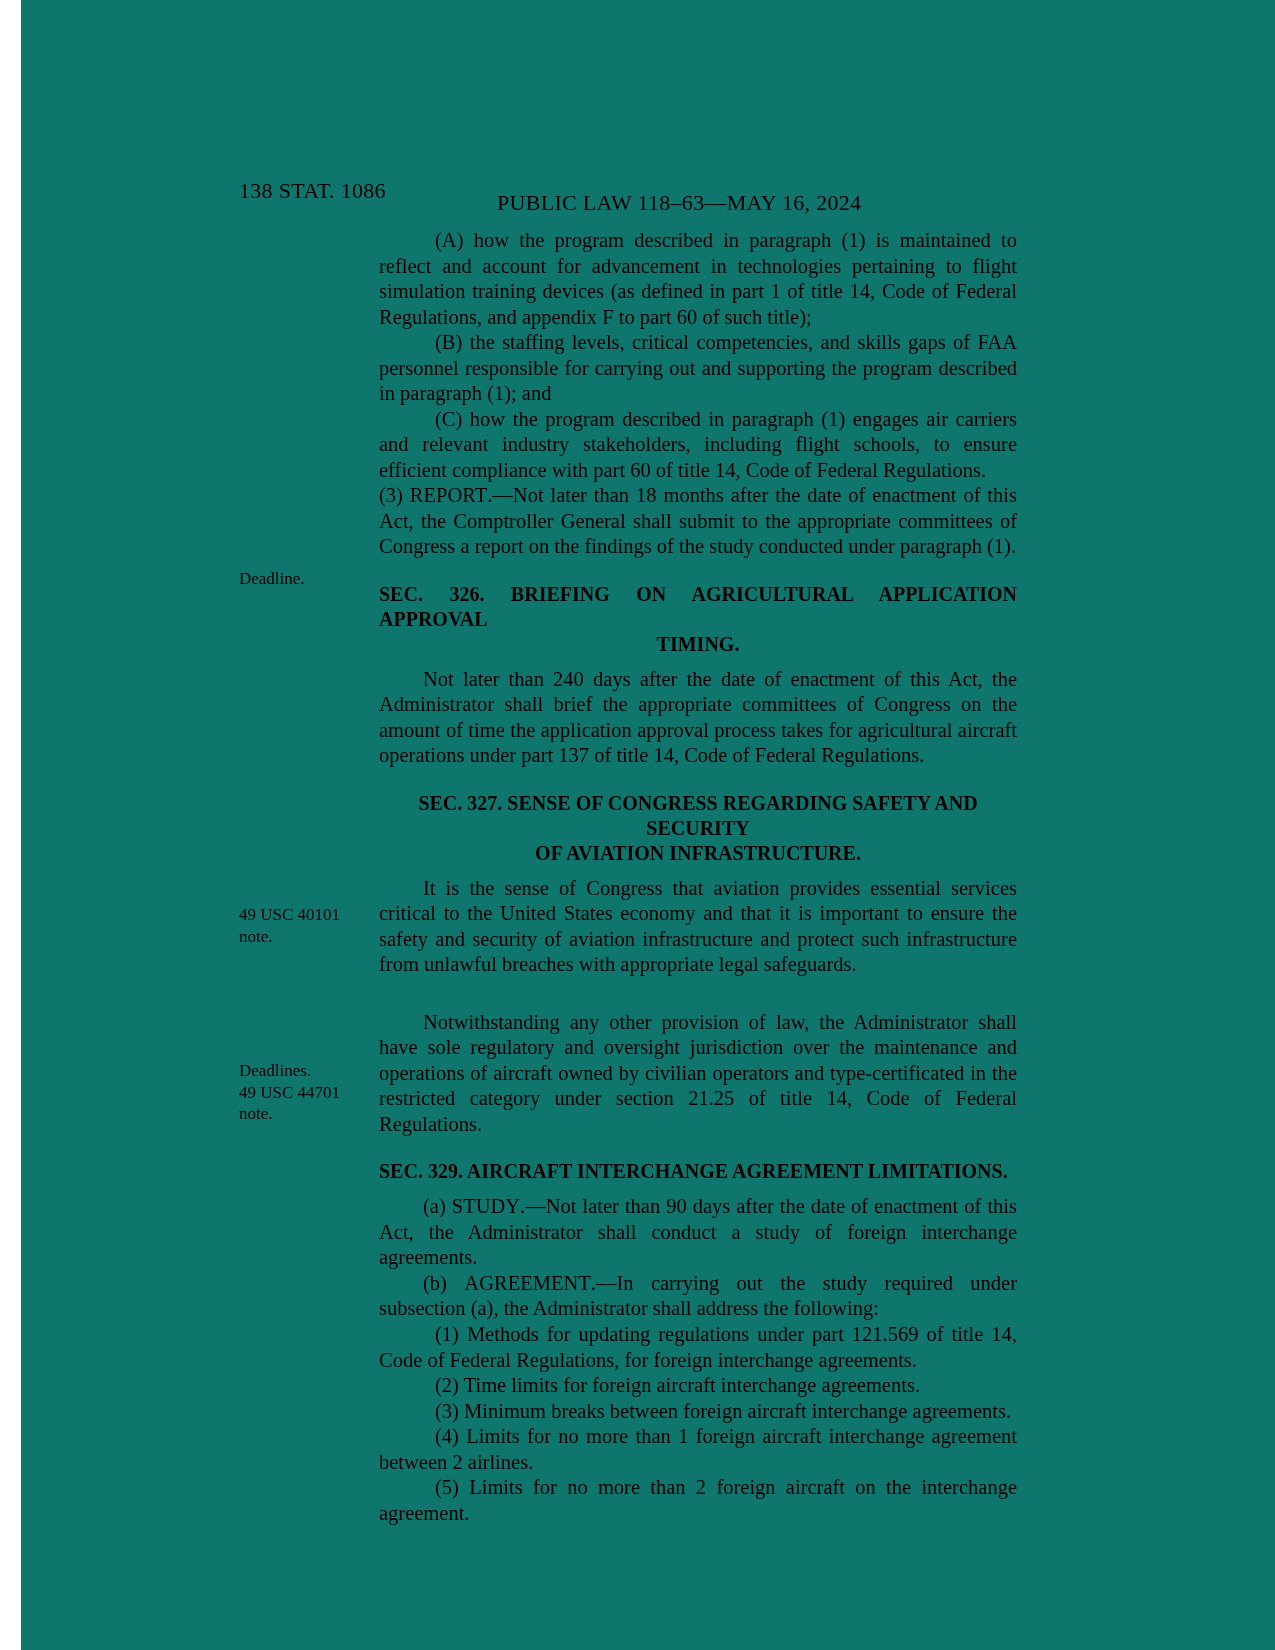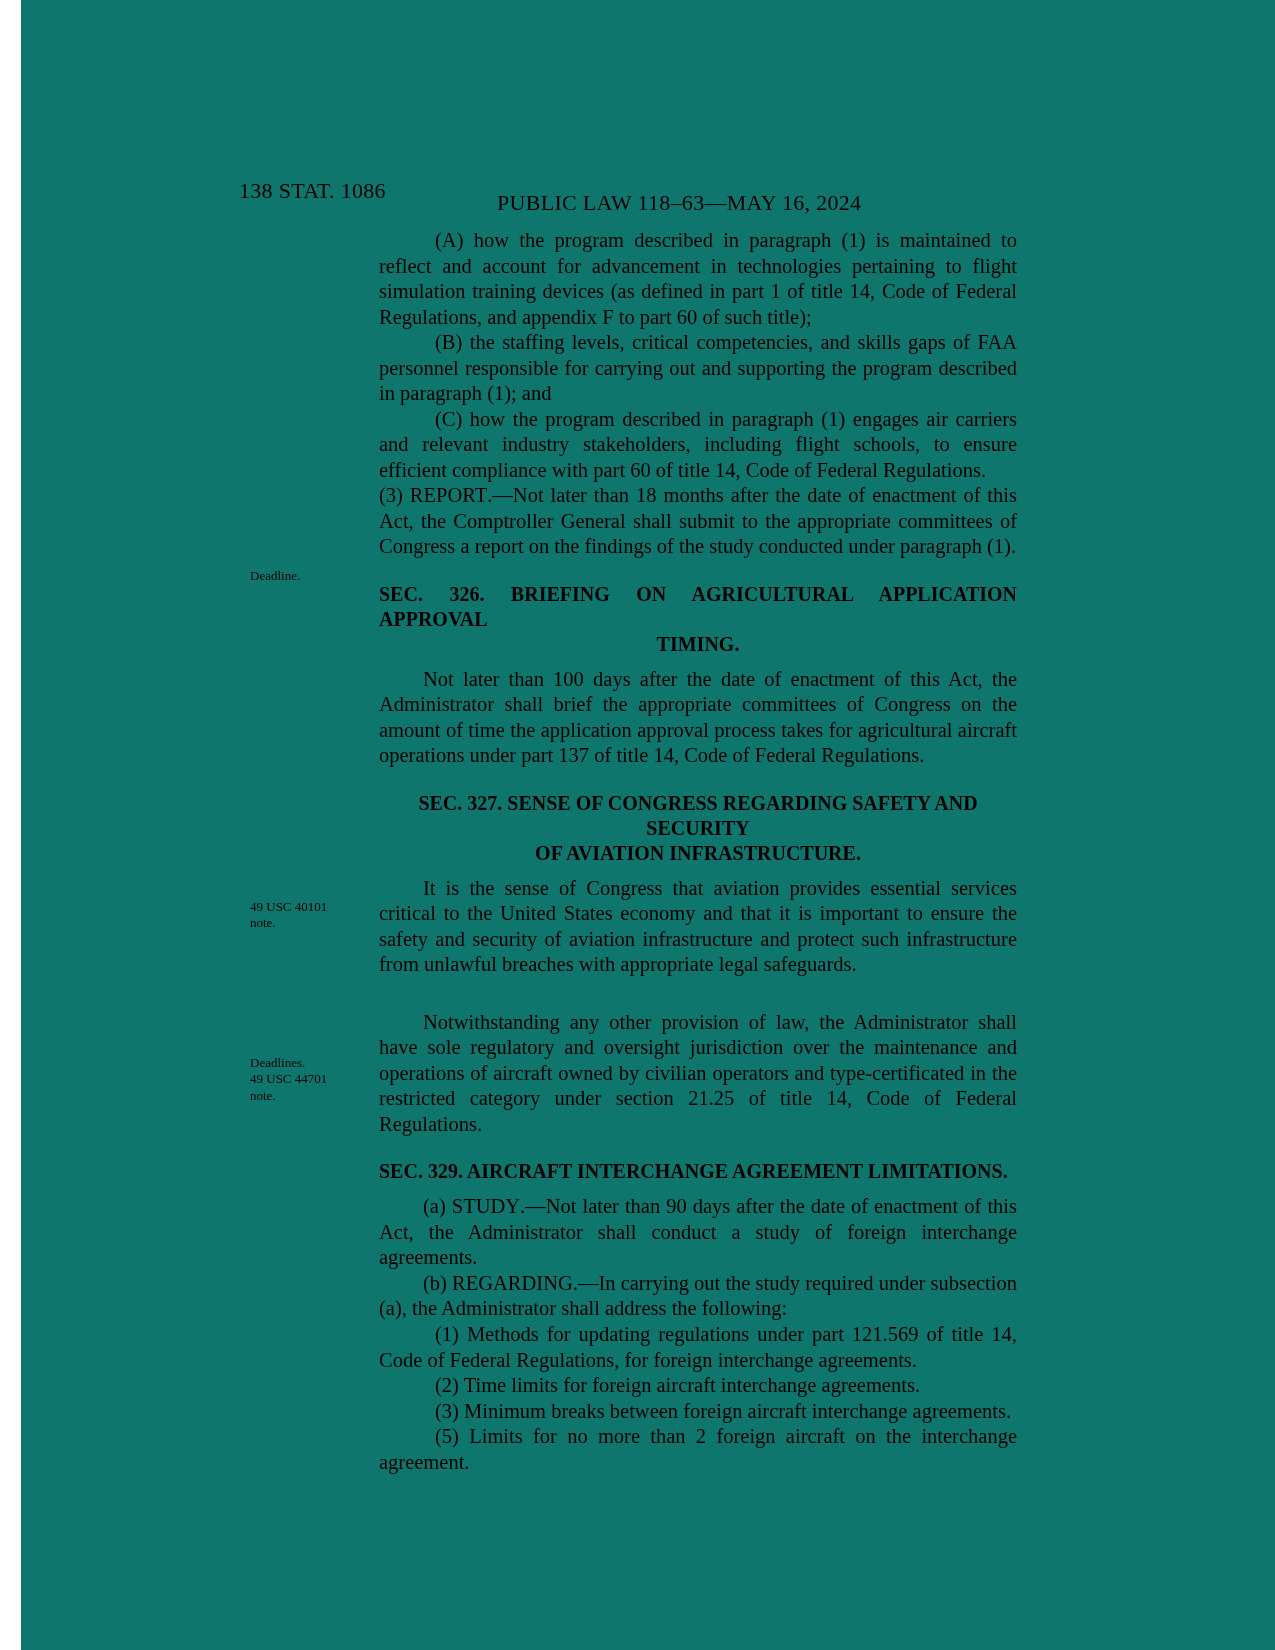--- a/index.html
+++ b/index.html
@@ -39,24 +39,24 @@
     letter-spacing: 0.3px;
   }
   .body-col {
     position: absolute;
     left: 358px;
     top: 228px;
     width: 638px;
   }
   .margin-col {
     position: absolute;
-    left: 229px;
+    left: 218px;
     width: 130px;
     font-family: "Liberation Serif", serif;
-    font-size: 13px;
+    font-size: 17px;
     line-height: 1.28;
   }
   p {
     margin: 0;
     font-size: 20.5px;
     line-height: 1.245;
     text-align: justify;
     text-justify: inter-word;
     -webkit-hyphens: none;
     hyphens: none;
@@ -122,21 +122,21 @@
 
     <div class="gap-l"></div>
 
     <div class="sec-head justified">
       <span>SEC. 326.  BRIEFING  ON  AGRICULTURAL  APPLICATION  APPROVAL</span>
       <span class="line2">TIMING.</span>
     </div>
 
     <div class="gap-s"></div>
 
-    <p class="ind">Not later than 100 days after the date of enactment of this Act, the Administrator shall brief the appropriate committees of Congress on the amount of time the application approval process takes for agricultural aircraft operations under part 137 of title 14, Code of Federal Regulations.</p>
+    <p class="ind">Not later than 240 days after the date of enactment of this Act, the Administrator shall brief the appropriate committees of Congress on the amount of time the application approval process takes for agricultural aircraft operations under part 137 of title 14, Code of Federal Regulations.</p>
 
     <div class="gap-l"></div>
 
     <div class="sec-head">
       <span>SEC. 327. SENSE OF CONGRESS REGARDING SAFETY AND SECURITY</span>
       <span class="line2">OF AVIATION INFRASTRUCTURE.</span>
     </div>
 
     <div class="gap-s"></div>
 
@@ -152,21 +152,22 @@
     <div class="gap-l"></div>
 
     <div class="sec-head" style="text-align:left;">
       <span>SEC. 329. AIRCRAFT INTERCHANGE AGREEMENT LIMITATIONS.</span>
     </div>
 
     <div class="gap-s"></div>
 
     <p class="ind"><span>(a) </span><span class="sc">STUDY</span><span>.—Not later than 90 days after the date of enactment of this Act, the Administrator shall conduct a study of foreign interchange agreements.</span></p>
 
-    <p class="ind"><span>(b) </span><span class="sc">REGARDING</span><span>.—In carrying out the study required under subsection (a), the Administrator shall address the following:</span></p>
+    <p class="ind"><span>(b) </span><span class="sc">AGREEMENT</span><span>.—In carrying out the study required under subsection (a), the Administrator shall address the following:</span></p>
 
     <p class="ind-big">(1) Methods for updating regulations under part 121.569 of title 14, Code of Federal Regulations, for foreign interchange agreements.</p>
     <p class="ind-big">(2) Time limits for foreign aircraft interchange agreements.</p>
     <p class="ind-big">(3) Minimum breaks between foreign aircraft interchange agreements.</p>
+    <p class="ind-big">(4) Limits for no more than 1 foreign aircraft interchange agreement between 2 airlines.</p>
     <p class="ind-big">(5) Limits for no more than 2 foreign aircraft on the interchange agreement.</p>
 
   </div>
 </div>
 
 </body></html>

